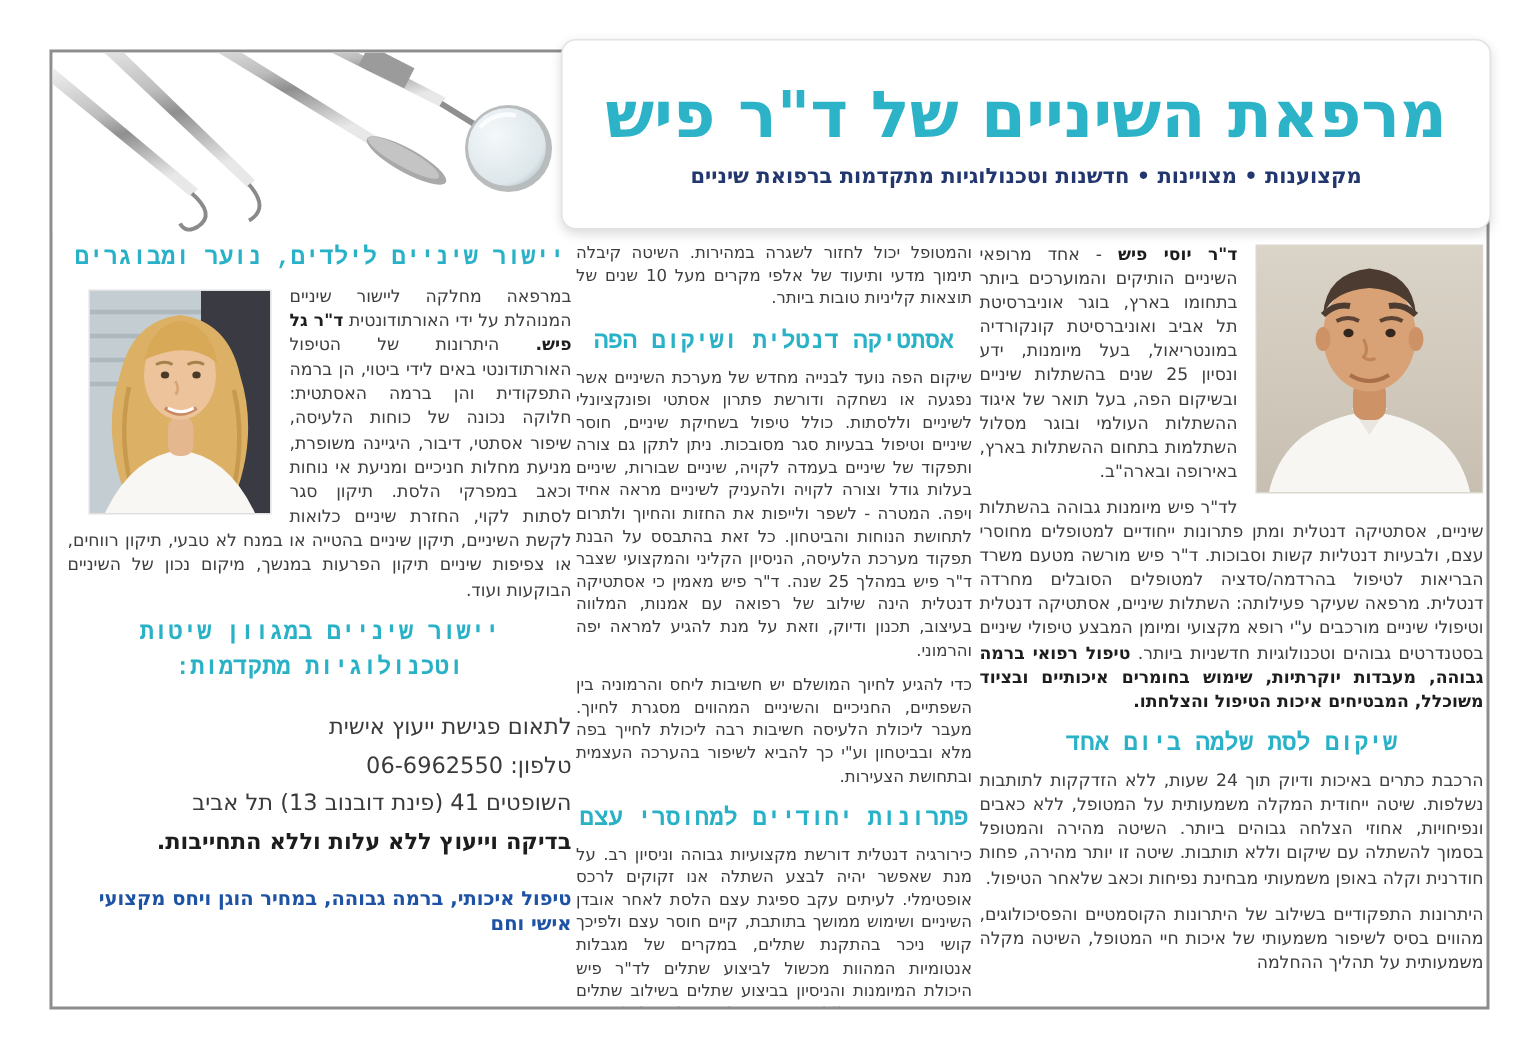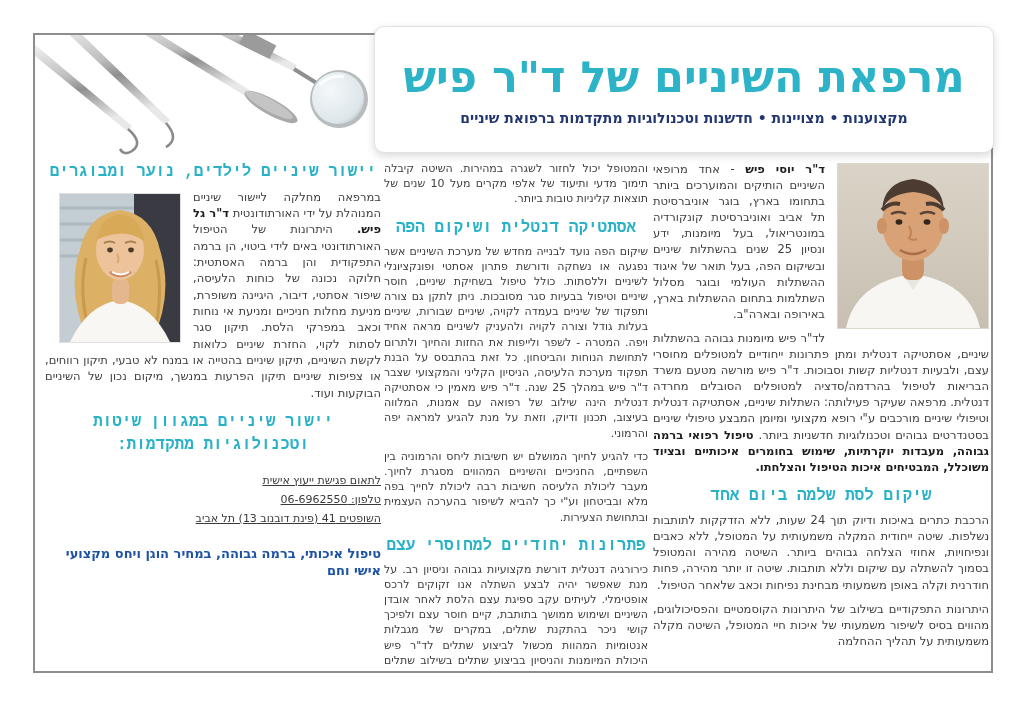--- a/index.html
+++ b/index.html
@@ -33,21 +33,21 @@
 
   .photo-man { float:right; width:152px; height:166px; margin:2px 0 8px 12px;
                border:1px solid #ddd8cf; overflow:hidden; }
   .photo-woman { float:left; width:122px; height:150px; margin:4px 12px 6px 14px;
                  border:1px solid #e0e0e0; overflow:hidden; }
 
   .bullets { list-style:none; margin:2px 0 12px 0; padding:0 8px 0 0; }
   .bullets li { margin:3px 0; text-align:right; }
   .bullets li::before { content:"•  "; color:#22376f; font-weight:700; }
 
-  .contact { text-align:right; margin-top:16px; font-size:11px; line-height:1.7; color:#3a3a3a;text-decoration:underline; }
+  .contact { text-align:right; margin-top:16px; font-size:15px; line-height:1.7; color:#3a3a3a; }
   .contact .bold { font-weight:700; color:#1d1d1d; }
 
   .slogan { margin-top:18px; font-size:13px; font-weight:700; color:#1d52a5;
             text-align:right; line-height:1.3; }
 
   svg { display:block; }
 </style>
 </head>
 <body>
 
@@ -160,20 +160,21 @@
           <path d="M50,78 q10,8 21,0" stroke="#c9885f" stroke-width="2.4" fill="none"></path>
           <path d="M52,78 q9,5 17,0" stroke="#ffffff" stroke-width="2" fill="none"></path>
         </svg>
       </div>
       <p><span>במרפאה מחלקה ליישור שיניים המנוהלת על ידי האורתודונטית </span><b class="strong">ד"ר גל פיש.</b><span> היתרונות של הטיפול האורתודונטי באים לידי ביטוי, הן ברמה התפקודית והן ברמה האסתטית: חלוקה נכונה של כוחות הלעיסה, שיפור אסתטי, דיבור, היגיינה משופרת, מניעת מחלות חניכיים ומניעת אי נוחות וכאב במפרקי הלסת. תיקון סגר לסתות לקוי, החזרת שיניים כלואות לקשת השיניים, תיקון שיניים בהטייה או במנח לא טבעי, תיקון רווחים, או צפיפות שיניים תיקון הפרעות במנשך, מיקום נכון של השיניים הבוקעות ועוד.</span></p>
       <div class="h">יישור שיניים במגוון שיטות וטכנולוגיות מתקדמות:</div>
       <div class="contact">
         <div>לתאום פגישת ייעוץ אישית</div>
         <div>טלפון: 06-6962550</div>
         <div>השופטים 41 (פינת דובנוב 13) תל אביב</div>
+        <div class="bold">בדיקה וייעוץ ללא עלות וללא התחייבות.</div>
       </div>
       <div class="slogan">טיפול איכותי, ברמה גבוהה, במחיר הוגן ויחס מקצועי אישי וחם</div>
     </div>
 
   </div>
 
   <div class="title-box">
     <div class="title">מרפאת השיניים של ד"ר פיש</div>
     <div class="subtitle">מקצוענות • מצויינות • חדשנות וטכנולוגיות מתקדמות ברפואת שיניים</div>
   </div>

